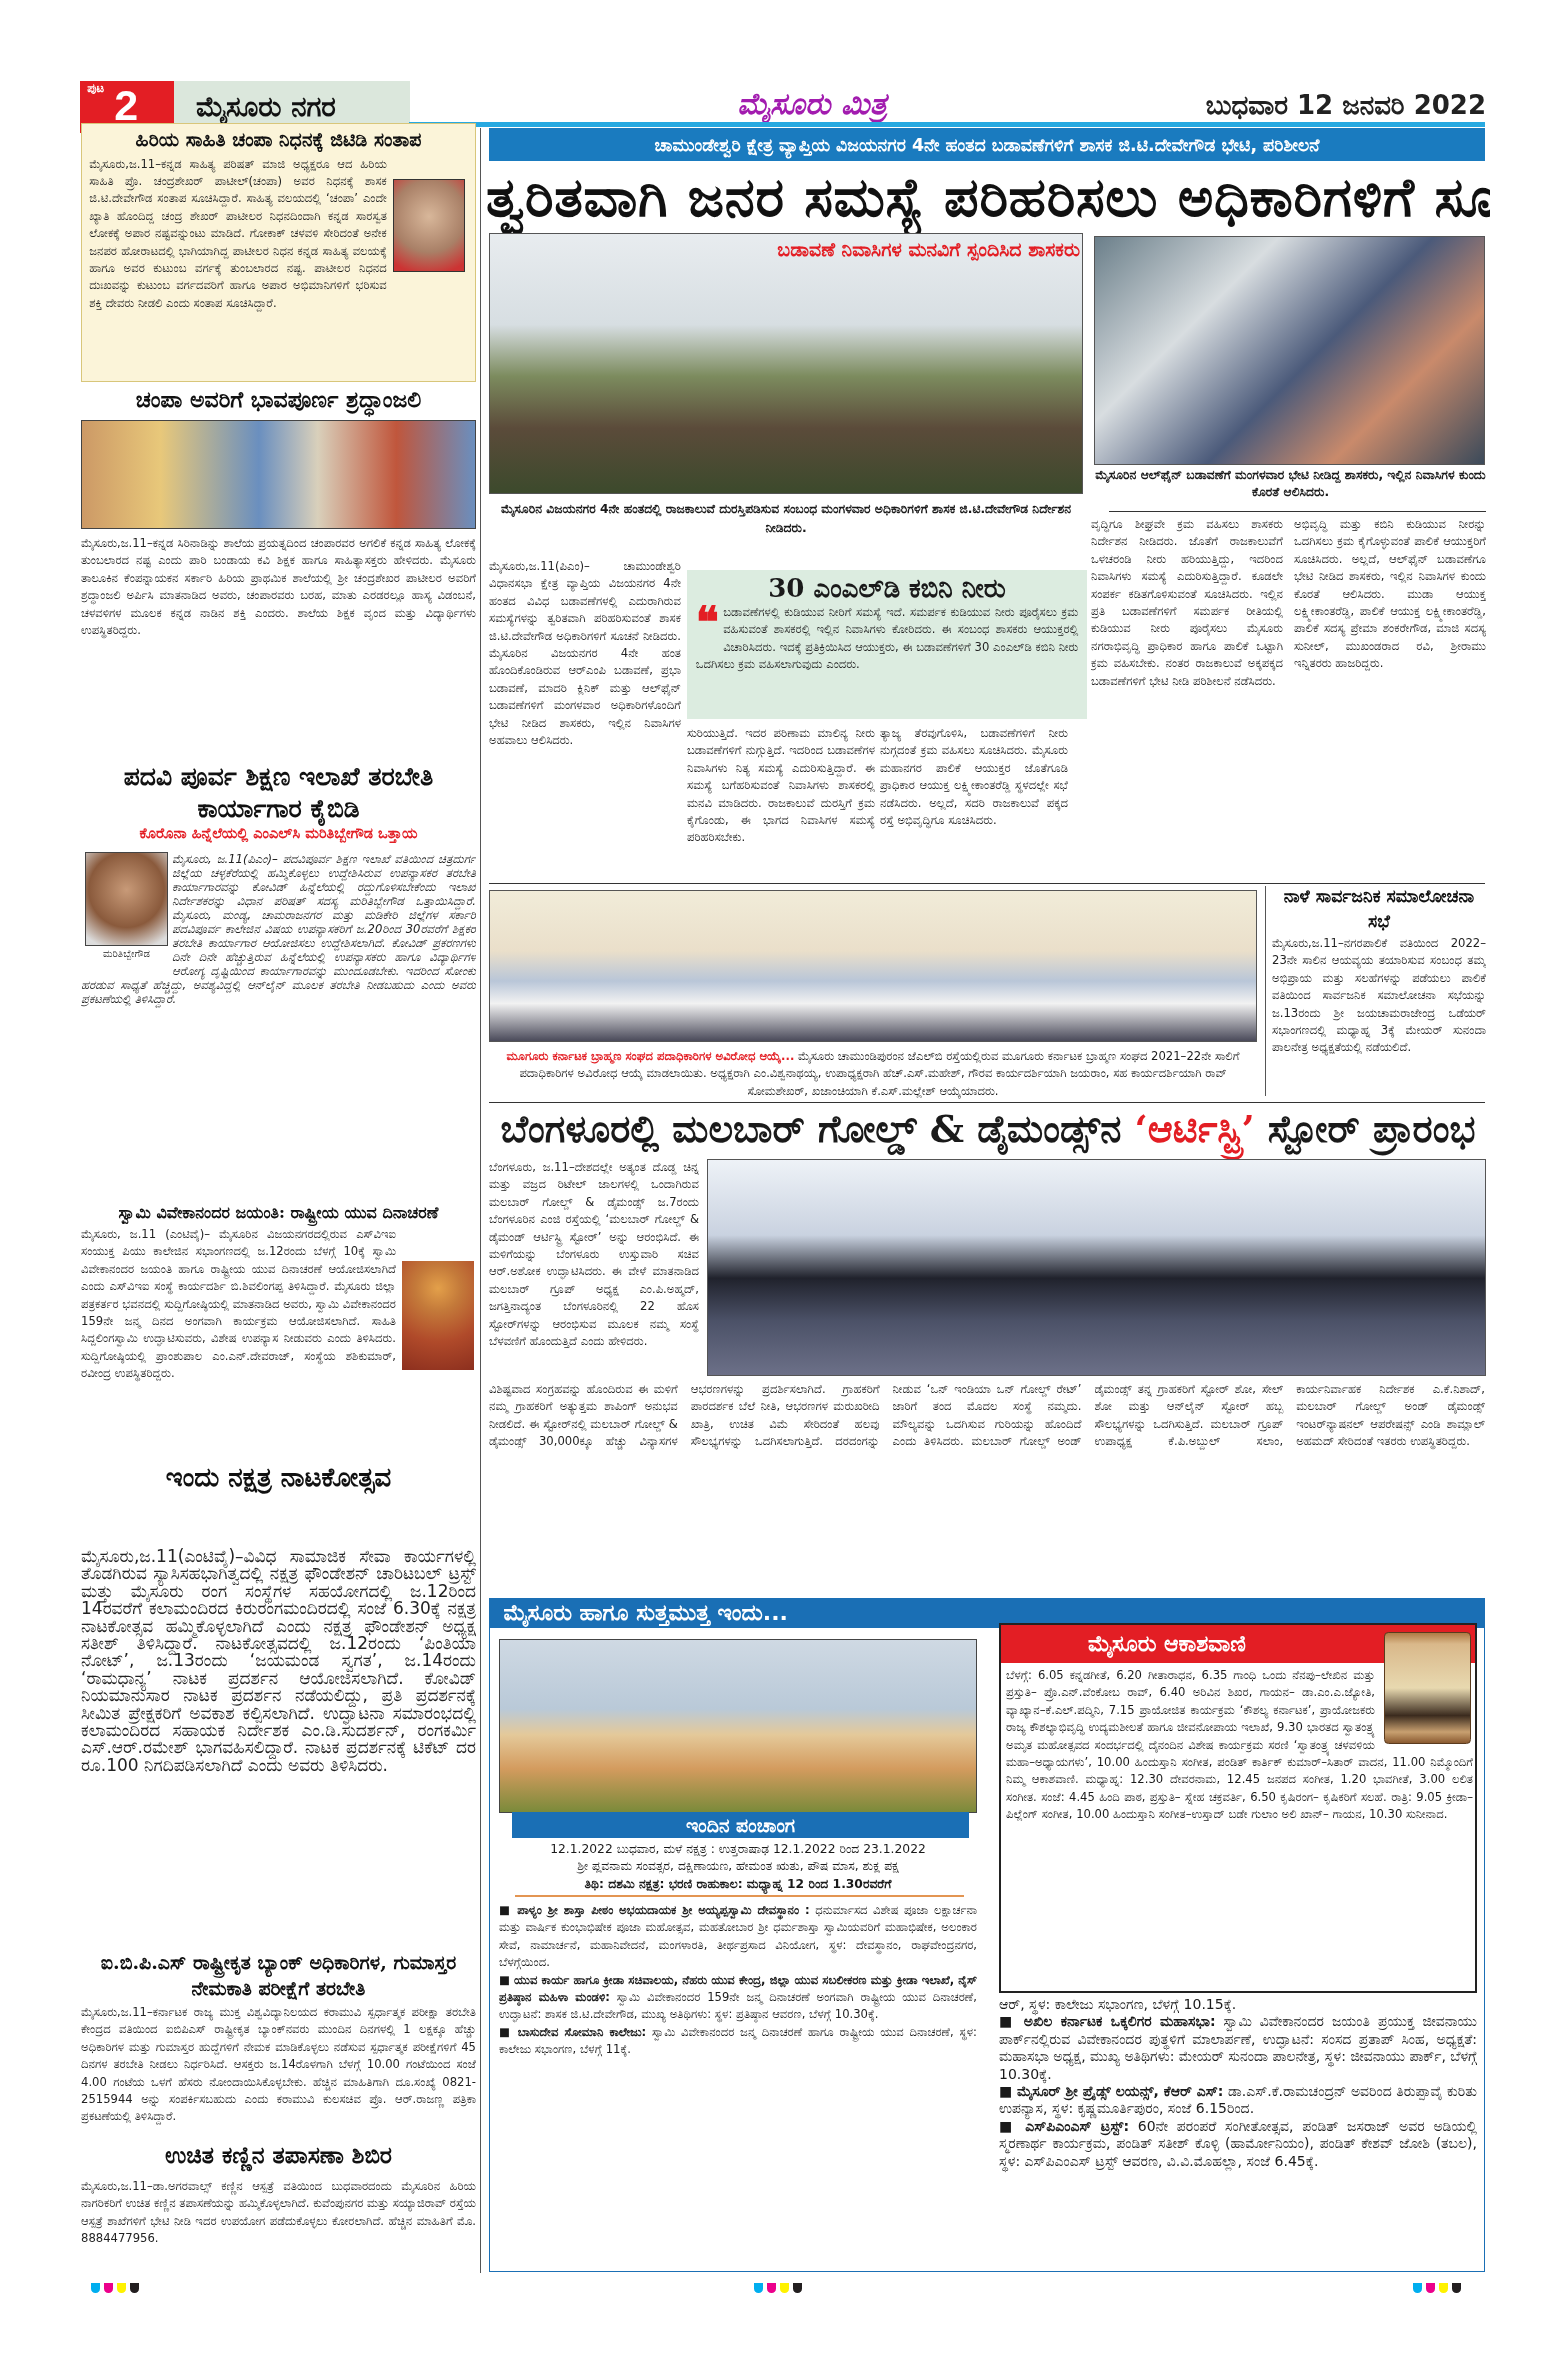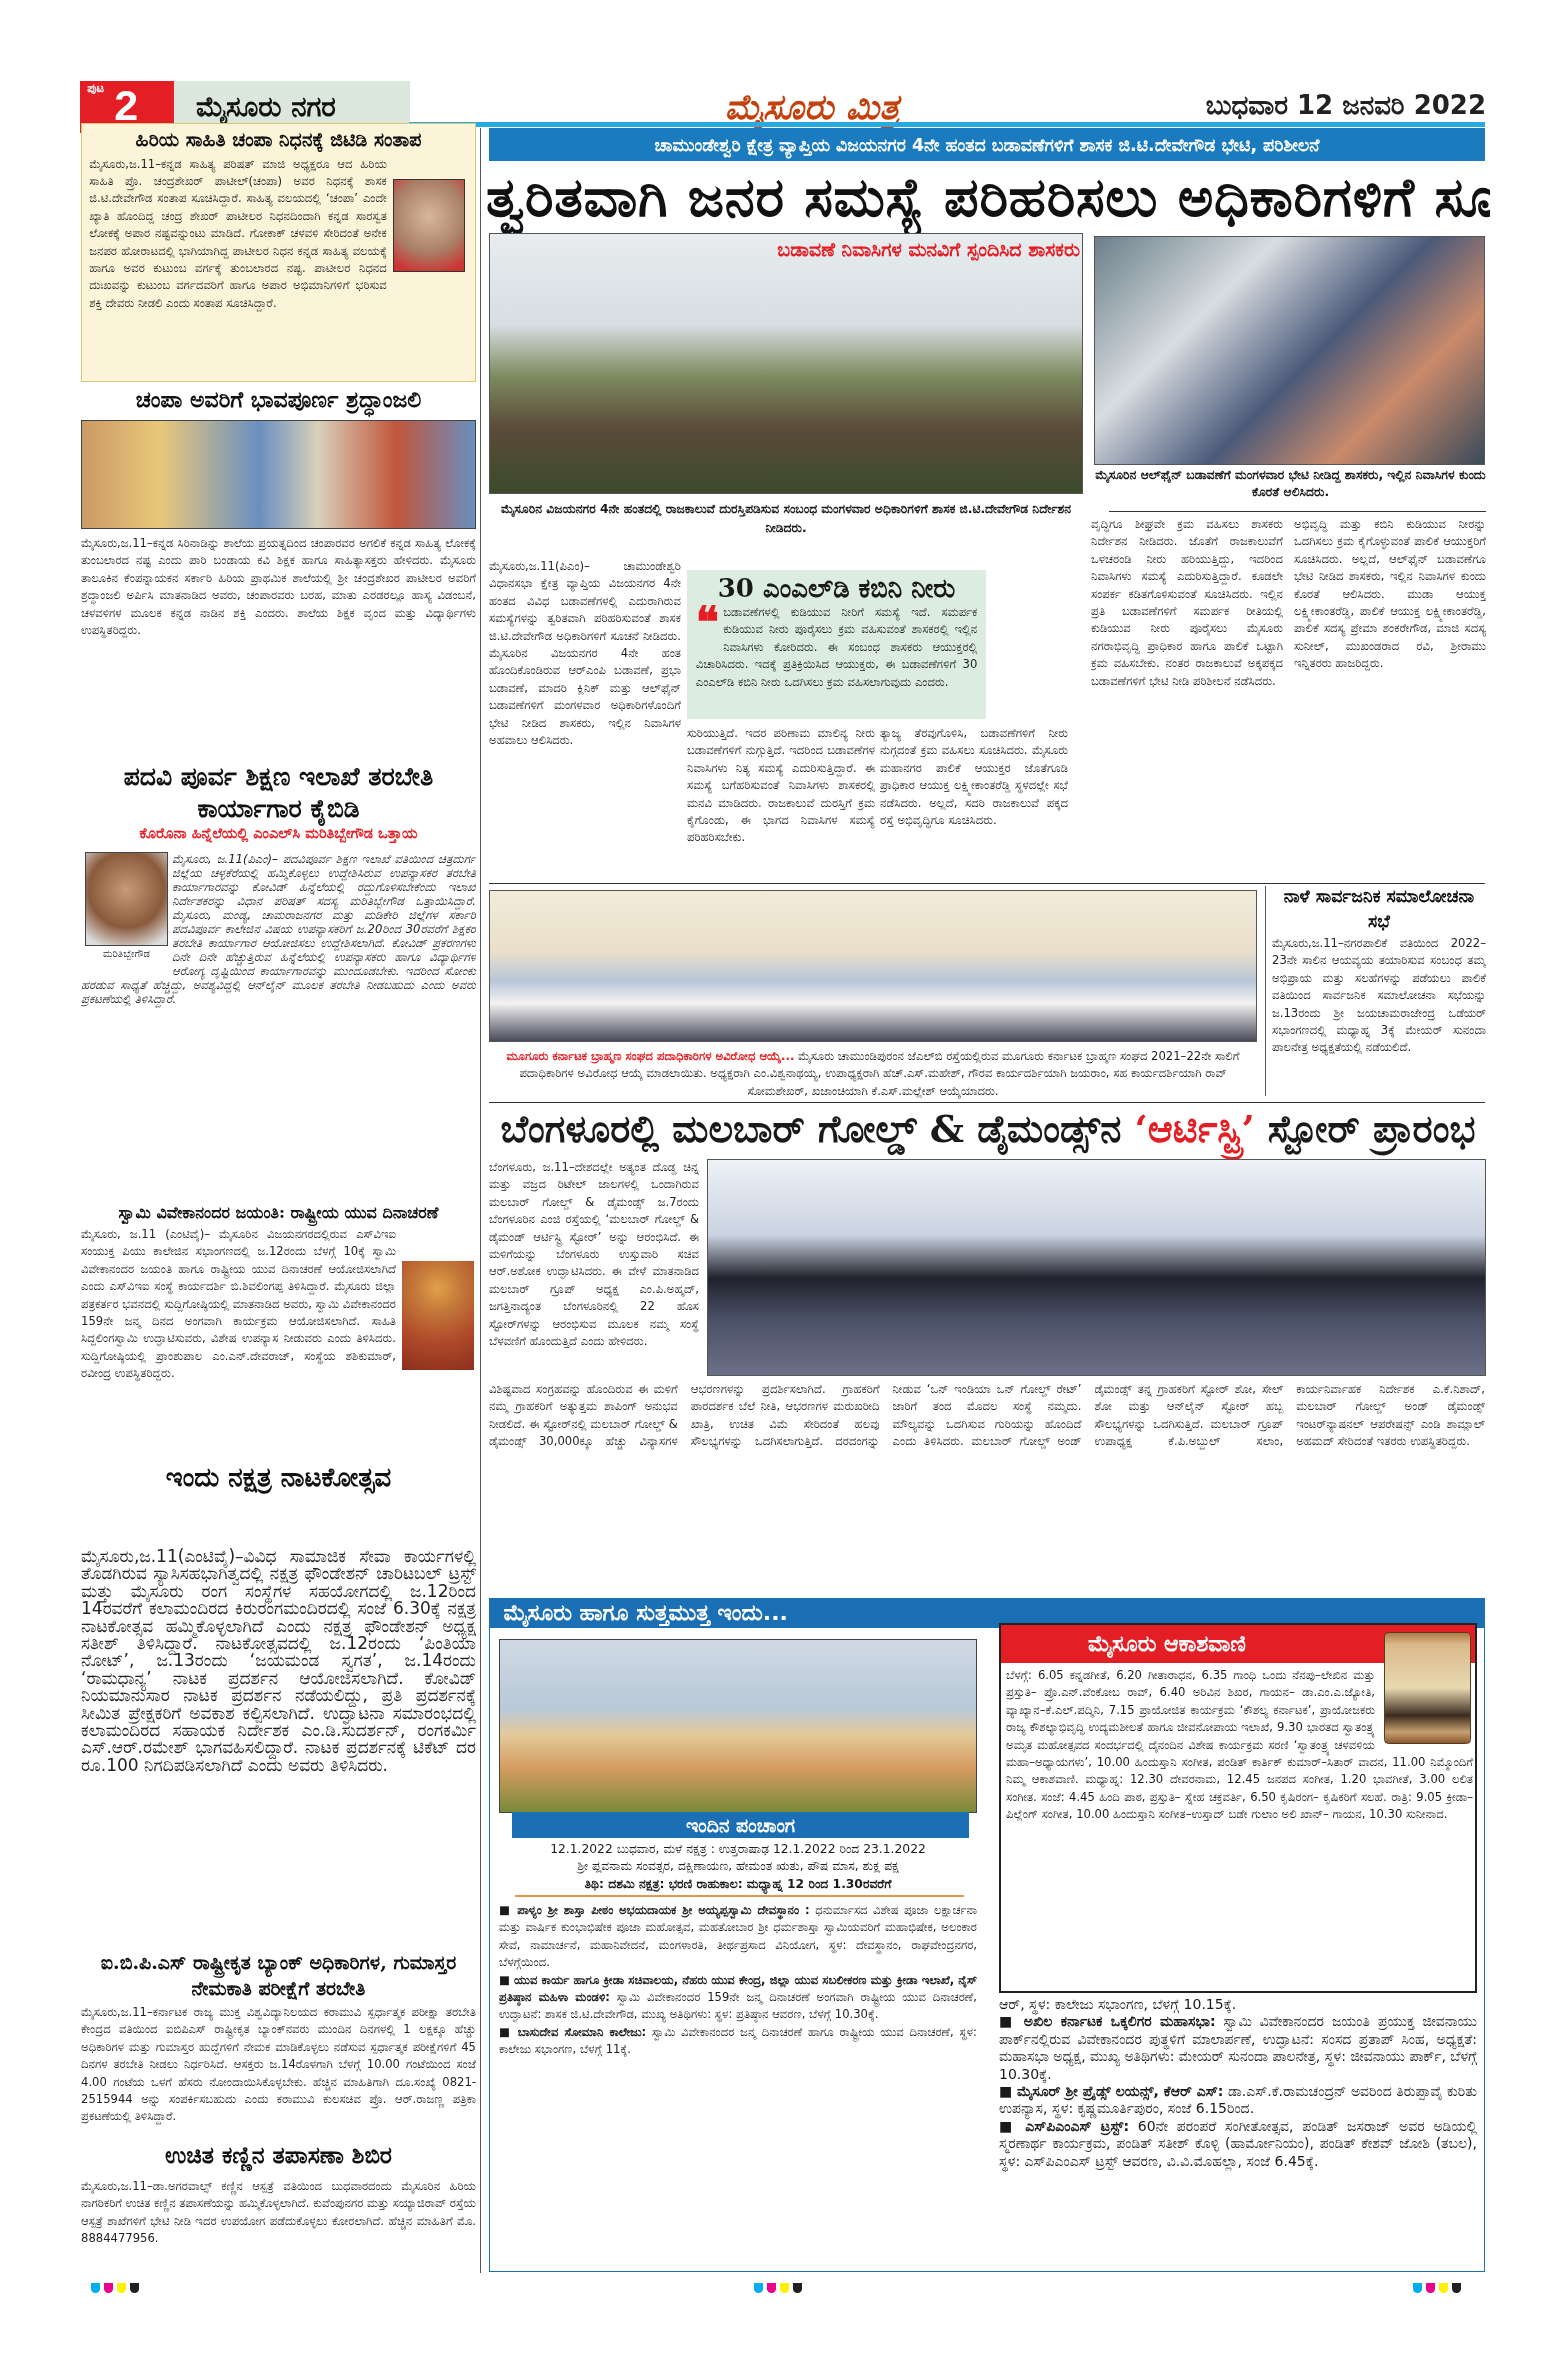--- a/index.html
+++ b/index.html
@@ -10,21 +10,21 @@
   .head-serif { font-family: "DejaVu Serif", serif; font-weight: bold; color: #111; text-align: center; }
   .photo { background: linear-gradient(135deg, #8a9a7a 0%, #b8b1a0 40%, #6b705c 70%, #a99e8a 100%); border: 0.7px solid #555; }
   .rule { background: #333; height: 1.4px; }
   .vrule { background: #555; width: 0.7px; }
 
   
   #page-num-box { left: 80px; top: 81px; width: 94px; height: 52px; background: #e31e24; color: #fff; display: flex; align-items: flex-start; }
   #page-num-box .lbl { font-size: 11.6px; font-weight: bold; margin-left: 7.2px; margin-right: 10px; }
   #page-num-box .num { font-size: 43px; font-weight: bold; font-family: "Liberation Sans", sans-serif; }
   #section-box { left: 174px; top: 81px; width: 236px; height: 52px; background: #dbe7dc; font-size: 27.5px; font-weight: bold; display: flex; align-items: center; padding-left: 22px; color: #111; }
-  #masthead-logo { left: 696px; top: 86px; width: 232px; font-size: 35px; font-weight: bold; color: #c2410c; font-style: italic; text-align: center; font-family: "DejaVu Serif", serif; }
+  #masthead-logo { left: 696px; top: 86px; width: 232px; font-size: 30px; font-weight: bold; color: #a21caf; font-style: italic; text-align: center; font-family: "DejaVu Serif", serif; }
   #date-line { left: 1174px; top: 90px; width: 312px; text-align: right; font-size: 26px; font-weight: bold; color: #222; }
   #masthead-rule { left: 409px; top: 122px; width: 1076px; height: 5px; background: #27a9e1; }
 
   
   #strap { left: 489px; top: 128px; width: 996px; height: 33px; background: #1a7bbf; color: #fff; font-size: 17.4px; font-weight: bold; display: flex; align-items: center; justify-content: center; }
   #main-headline { left: 486px; top: 161px; width: 1004px; height: 72px; font-size: 54px; font-weight: bold; color: #111; text-align: center; letter-spacing: 0.7px; line-height: 72px; font-family: "DejaVu Serif", serif; white-space: nowrap; overflow: hidden; }
 
   
   #obit-box { left: 81px; top: 123px; width: 395px; height: 259px; background: #fbf4d9; border: 1.4px solid #d8c67a; padding: 4.3px 7.2px; }
   #obit-title { font-size: 19px; }
@@ -56,21 +56,21 @@
   #left-vrule { left: 480px; top: 128px; height: 2145px; }
 
   
   #photo-main { left: 489px; top: 233px; width: 594px; height: 261px; background: linear-gradient(180deg, #e8ecef 0%, #d7dee2 35%, #7c8b5e 55%, #5b4b3a 75%, #3c4a2c 100%); }
   #photo-main-overlay { left: 681px; top: 238px; width: 399px; font-size: 19px; color: #e31e24; font-weight: bold; text-align: right; }
   #photo-main-cap { left: 489px; top: 500px; width: 594px; font-size: 12.3px; text-align: center; font-weight: bold; line-height: 19px; }
   #photo-side { left: 1094px; top: 236px; width: 391px; height: 229px; background: linear-gradient(135deg, #6b7f8a 0%, #d8dde0 30%, #4b5a7a 55%, #c98a6b 75%, #3b4a5a 100%); }
   #photo-side-cap { left: 1091px; top: 467px; width: 399px; font-size: 12.3px; text-align: center; font-weight: bold; line-height: 17.4px; }
 
   #story-col1 { left: 489px; top: 558px; width: 192px; height: 319px; overflow: hidden; font-size: 11.6px; line-height: 17.4px; }
-  #kabini-box { left: 687px; top: 570px; width: 299px; height: 149px; background: #dcece0; padding: 2.9px 8.7px; }
+  #kabini-box { left: 687px; top: 570px; width: 400px; height: 149px; background: #dcece0; padding: 2.9px 8.7px; }
   #kabini-title { font-size: 26px; font-family: "DejaVu Serif", serif; font-weight: bold; text-align: center; }
   #kabini-quote { color: #e31e24; font-size: 43px; float: left; line-height: 36px; margin-right: 4.3px; font-family: "DejaVu Serif", serif; font-weight: bold; }
   #kabini-text { font-size: 11.6px; line-height: 17.4px; }
   #story-col2 { left: 687px; top: 725px; width: 188px; height: 152px; overflow: hidden; font-size: 11.6px; line-height: 17.4px; }
   #story-col3 { left: 880px; top: 725px; width: 188px; height: 152px; overflow: hidden; font-size: 11.6px; line-height: 17.4px; }
   #story-col4 { left: 1091px; top: 516px; width: 192px; height: 362px; overflow: hidden; font-size: 11.6px; line-height: 17.4px; }
   #story-col5 { left: 1294px; top: 516px; width: 192px; height: 362px; overflow: hidden; font-size: 11.6px; line-height: 17.4px; }
   #col4-rule { left: 1109px; top: 511px; width: 377px; height: 1.4px; background: #333; }
 
   #midrule { left: 489px; top: 883px; width: 996px; }

